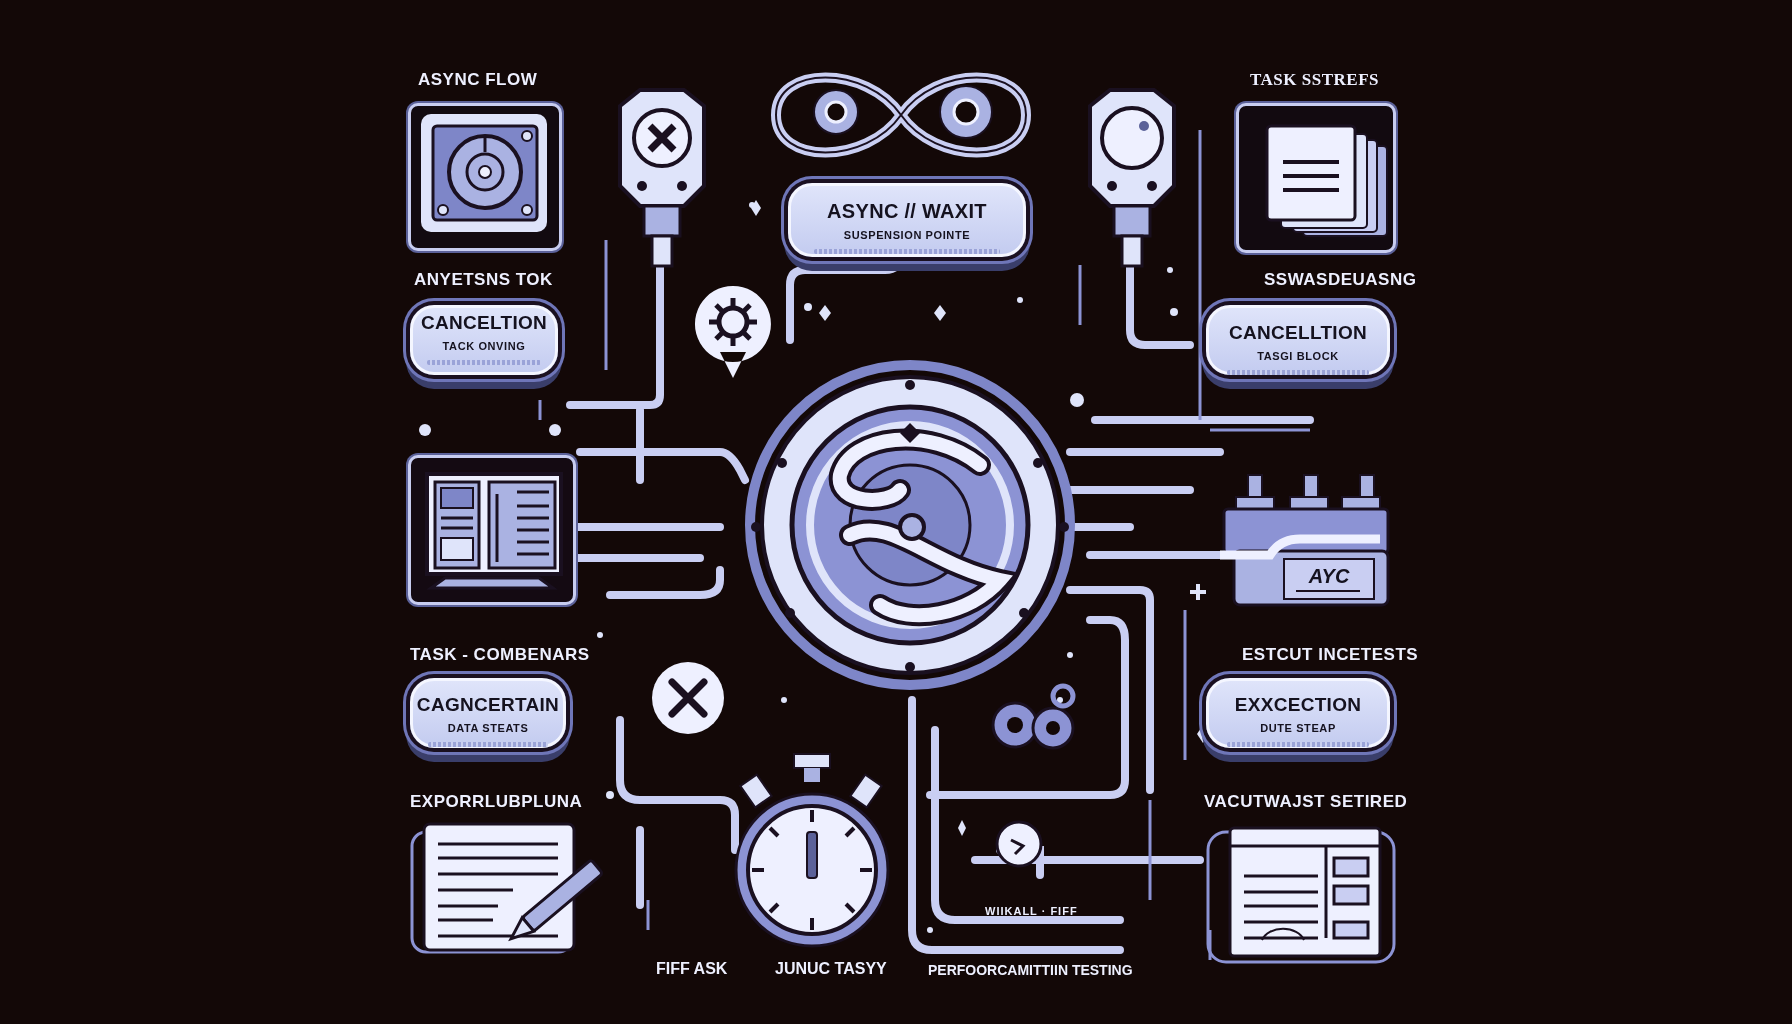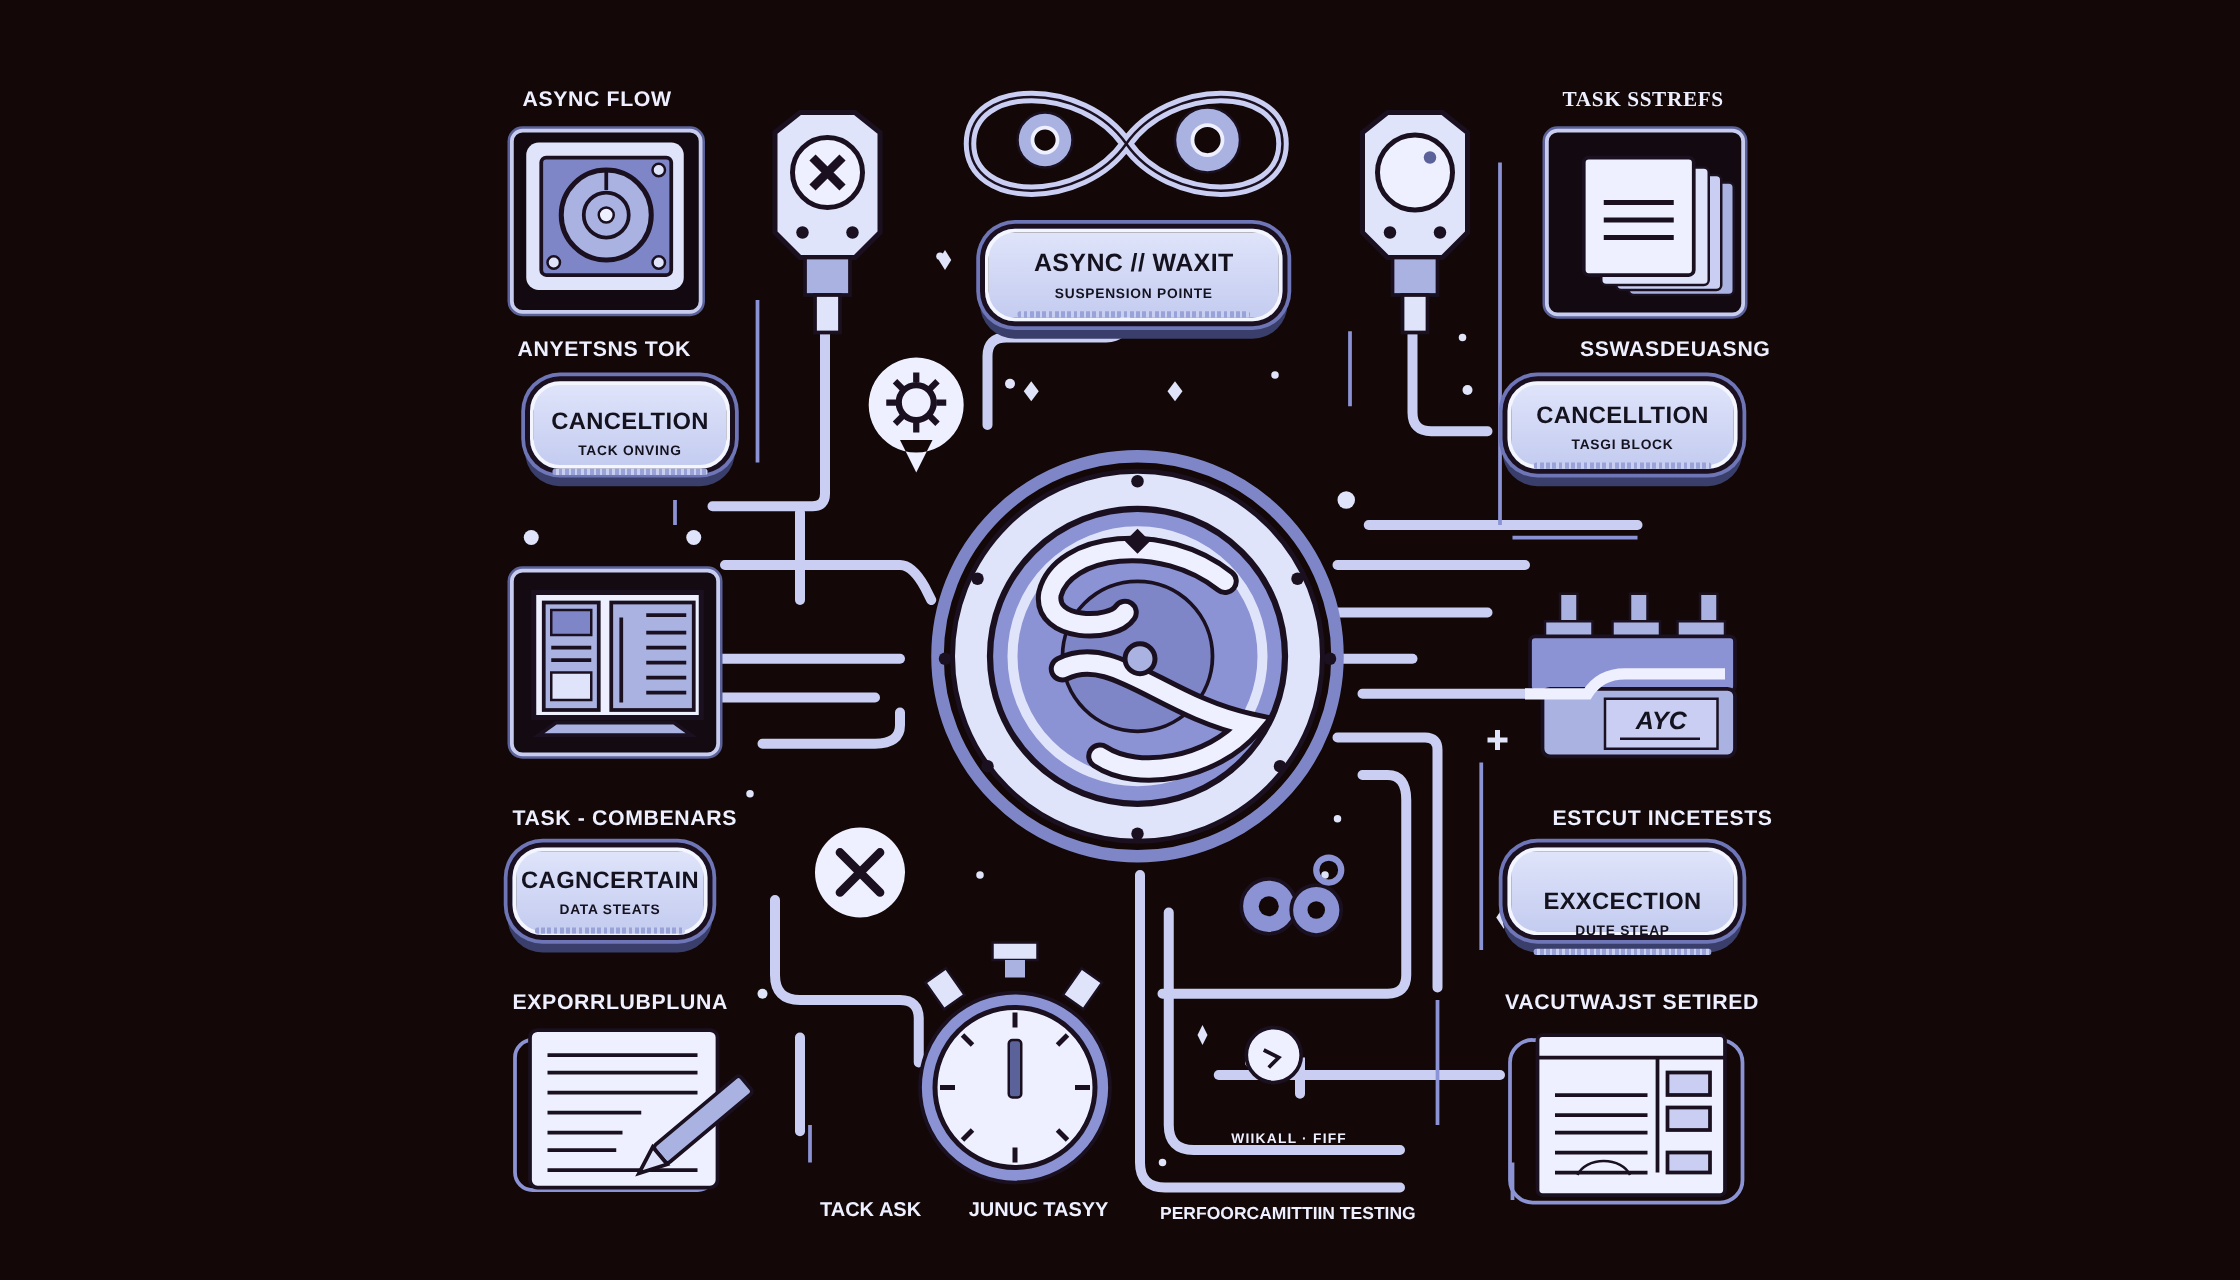--- a/index.html
+++ b/index.html
@@ -113,21 +113,21 @@
     <circle cx="74" cy="66" r="6" fill="#eef0ff" stroke="#1a1020" stroke-width="2"></circle>
     <line x1="74" y1="30" x2="74" y2="46" stroke="#1a1020" stroke-width="3"></line>
     <circle cx="32" cy="104" r="5" fill="#dfe4fa" stroke="#1a1020" stroke-width="2"></circle>
     <circle cx="116" cy="104" r="5" fill="#dfe4fa" stroke="#1a1020" stroke-width="2"></circle>
     <circle cx="116" cy="30" r="5" fill="#dfe4fa" stroke="#1a1020" stroke-width="2"></circle>
   </svg>
 </div>
 
 <div class="section-label" style="left:414px; top:270px;">ANYETSNS TOK</div>
 
-<div class="card" style="left:424px; top:305px; width:160px; height:70px; padding-top:19px;">
+<div class="card" style="left:410px; top:305px; width:148px; height:70px; padding-top:4px;">
   <div class="title">CANCELTION</div>
   <div class="sub">TACK ONVING</div>
   <div class="stripe"></div>
 </div>
 
 <div class="icon-frame" style="left:408px; top:455px; width:168px; height:150px; background:#140a12;">
   <svg width="162" height="144" viewBox="0 0 162 144">
     <rect x="16" y="16" width="134" height="100" fill="#eef0ff" stroke="#1a1020" stroke-width="4"></rect>
     <rect x="24" y="24" width="44" height="86" fill="#aab2e2" stroke="#1a1020" stroke-width="3"></rect>
     <rect x="30" y="30" width="32" height="20" fill="#7e86c8" stroke="#1a1020" stroke-width="2"></rect>
@@ -348,21 +348,21 @@
     <rect x="14" y="96" width="154" height="54" rx="6" fill="#aab2e2" stroke="#1a1020" stroke-width="3"></rect>
     <path d="M0 100 L50 100 Q60 84 80 84 L160 84" fill="none" stroke="#eef0ff" stroke-width="9"></path>
     <rect x="64" y="104" width="90" height="40" fill="#c9cef2" stroke="#1a1020" stroke-width="2"></rect>
     <text x="109" y="128" text-anchor="middle" font-family="Liberation Sans, sans-serif" font-weight="bold" font-size="20" fill="#15121f">AYC</text>
     <line x1="76" y1="136" x2="140" y2="136" stroke="#1a1020" stroke-width="2"></line>
   </svg>
 </div>
 
 <div class="section-label" style="left:1242px; top:645px;">ESTCUT INCETESTS</div>
 
-<div class="card" style="left:1206px; top:678px; width:184px; height:70px; padding-top:30px;">
+<div class="card" style="left:1206px; top:678px; width:184px; height:70px; padding-top:13px;">
   <div class="title">EXXCECTION</div>
   <div class="sub">DUTE STEAP</div>
   <div class="stripe"></div>
 </div>
 
 <div class="section-label" style="left:1204px; top:792px;">VACUTWAJST SETIRED</div>
 
 <div class="abs" style="left:1200px; top:818px; width:200px; height:150px;">
   <svg width="200" height="150" viewBox="0 0 200 150">
     <rect x="8" y="14" width="186" height="130" rx="18" fill="none" stroke="#8c93d4" stroke-width="3"></rect>
@@ -378,15 +378,15 @@
     </g>
     <g fill="#c9cef2" stroke="#1a1020" stroke-width="3">
       <rect x="134" y="40" width="34" height="18"></rect>
         <rect x="134" y="68" width="34" height="18"></rect>
         <rect x="134" y="104" width="34" height="16"></rect>
     </g>
     <path d="M62 122 A22 16 0 0 1 104 122" fill="none" stroke="#1a1020" stroke-width="2"></path>
   </svg>
 </div>
 
-<div class="bottom-label" style="left:656px; top:960px;">TACK ASK</div>
+<div class="bottom-label" style="left:656px; top:960px;">FIFF ASK</div>
 <div class="bottom-label" style="left:775px; top:960px;">JUNUC TASYY</div>
 <div class="bottom-label" style="left:928px; top:962px; font-size:14px;">PERFOORCAMITTIIN TESTING</div>
 
 </body></html>

